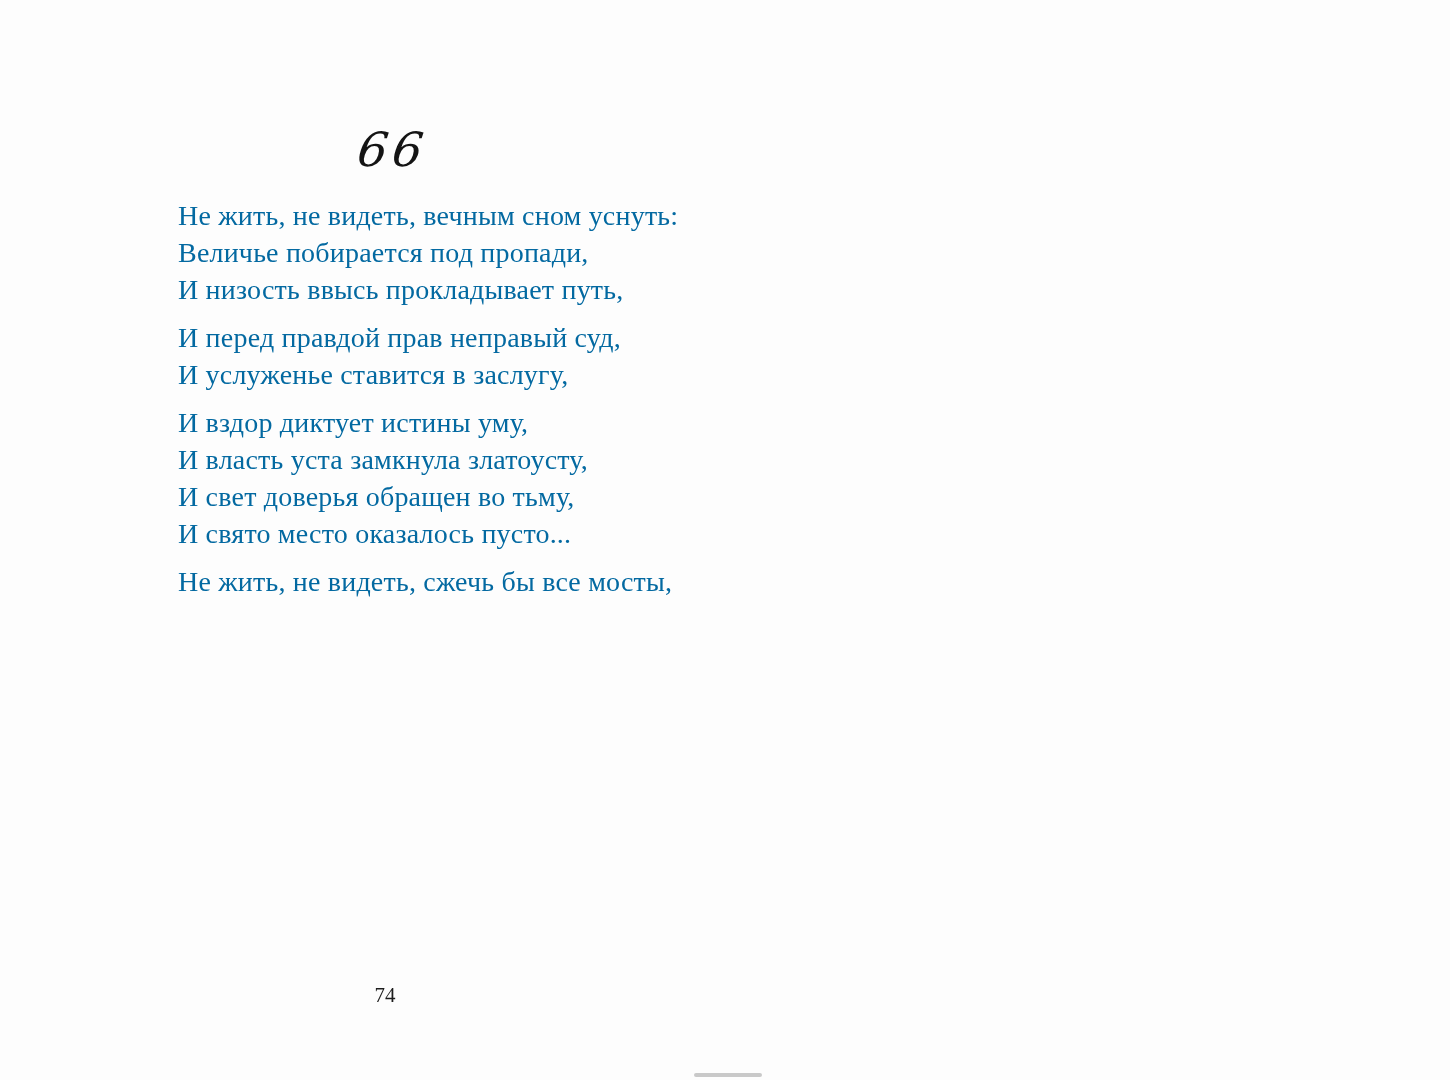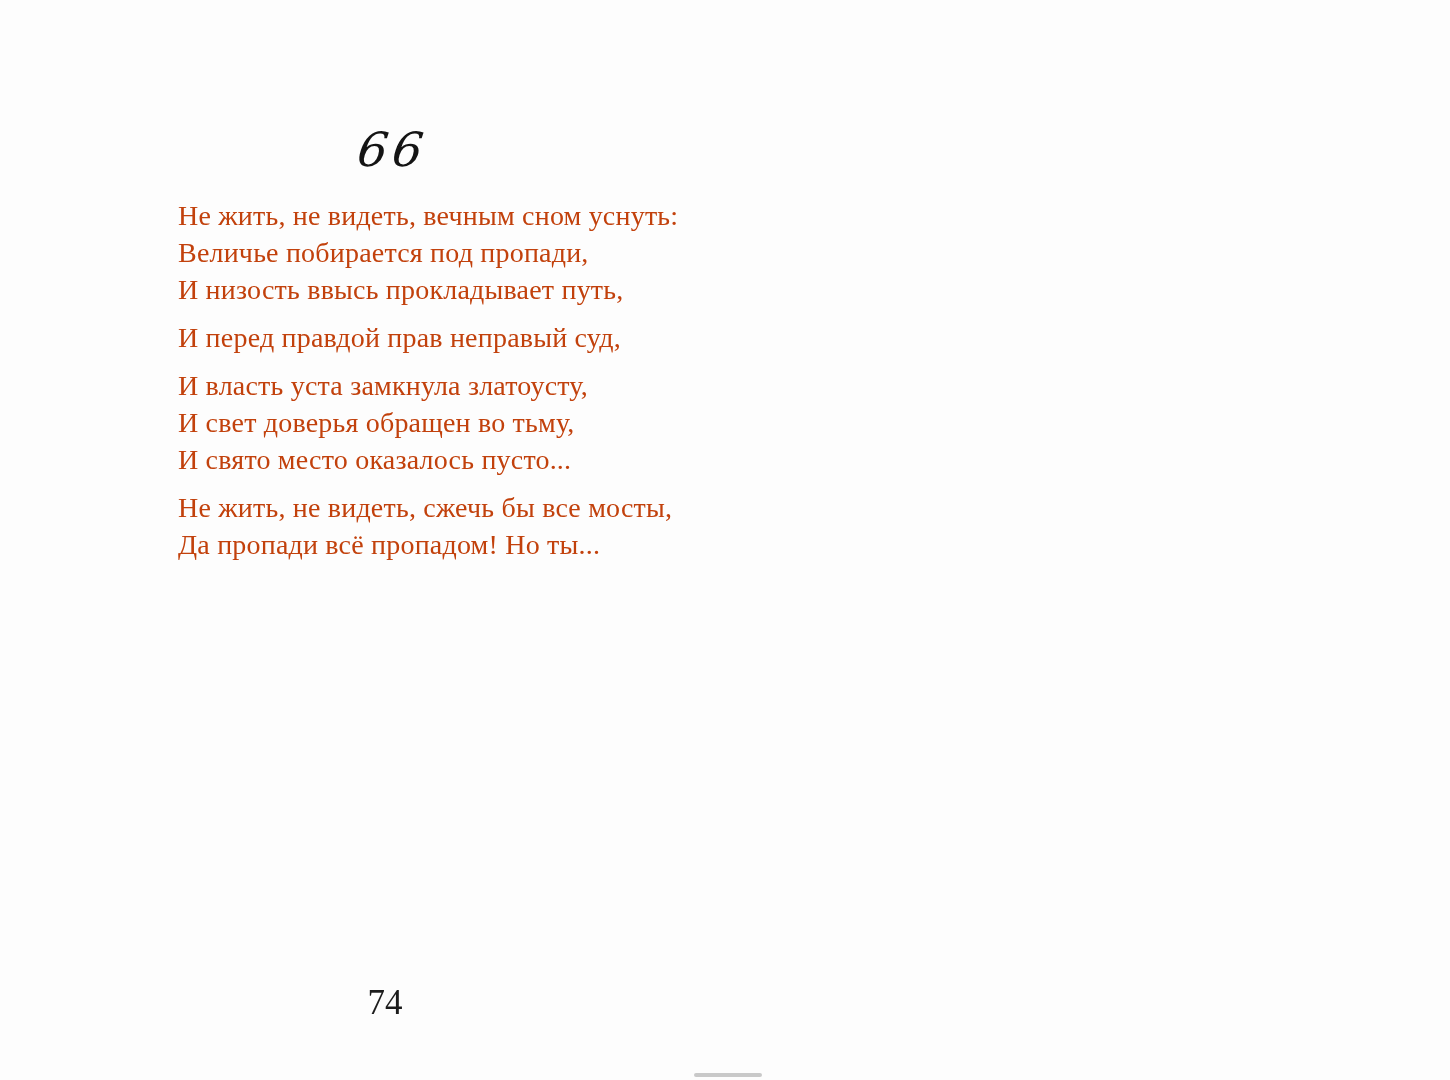--- a/index.html
+++ b/index.html
@@ -12,27 +12,27 @@
   .page-left{left:0;width:725px;}
   .page-right{left:725px;width:725px;}
   .poem-number{
     position:absolute;left:358px;top:122px;
     font-family:"DejaVu Serif",serif;font-style:italic;
     font-size:47px;letter-spacing:5px;transform:skewX(-8deg);
     color:#141414;
   }
   .poem{
     position:absolute;left:178px;top:197px;
-    font-size:28px;line-height:37px;letter-spacing:.2px;color:#c2410c;
+    font-size:28px;line-height:37px;letter-spacing:.2px;color:#0369a1;
   }
   .stanza{margin:0 0 11px 0;}
   .line{display:block;white-space:nowrap;}
   .page-number{
     position:absolute;left:330px;top:983px;width:110px;
-    text-align:center;font-size:35px;color:#1c1c1c;
+    text-align:center;font-size:21px;color:#1c1c1c;
   }
   .scan-artifact{
     position:absolute;left:694px;top:1073px;width:68px;height:4px;
     background:#c9c9c9;border-radius:2px;
   }
 </style>
 </head>
 <body>
 
 <div>
@@ -41,29 +41,30 @@
     <div class="poem-number">66</div>
 
     <div class="poem">
       <div class="stanza">
         <span class="line">Не жить, не видеть, вечным сном уснуть:</span>
         <span class="line">Величье побирается под пропади,</span>
         <span class="line">И низость ввысь прокладывает путь,</span>
       </div>
       <div class="stanza">
         <span class="line">И перед правдой прав неправый суд,</span>
+        <span class="line">И услуженье ставится в заслугу,</span>
       </div>
       <div class="stanza">
+        <span class="line">И вздор диктует истины уму,</span>
         <span class="line">И власть уста замкнула златоусту,</span>
         <span class="line">И свет доверья обращен во тьму,</span>
         <span class="line">И свято место оказалось пусто...</span>
       </div>
       <div class="stanza">
         <span class="line">Не жить, не видеть, сжечь бы все мосты,</span>
-        <span class="line">Да пропади всё пропадом! Но ты...</span>
       </div>
     </div>
 
     <div class="page-number">74</div>
   </section>
 
   <section class="page page-right">
     
   </section>
 

